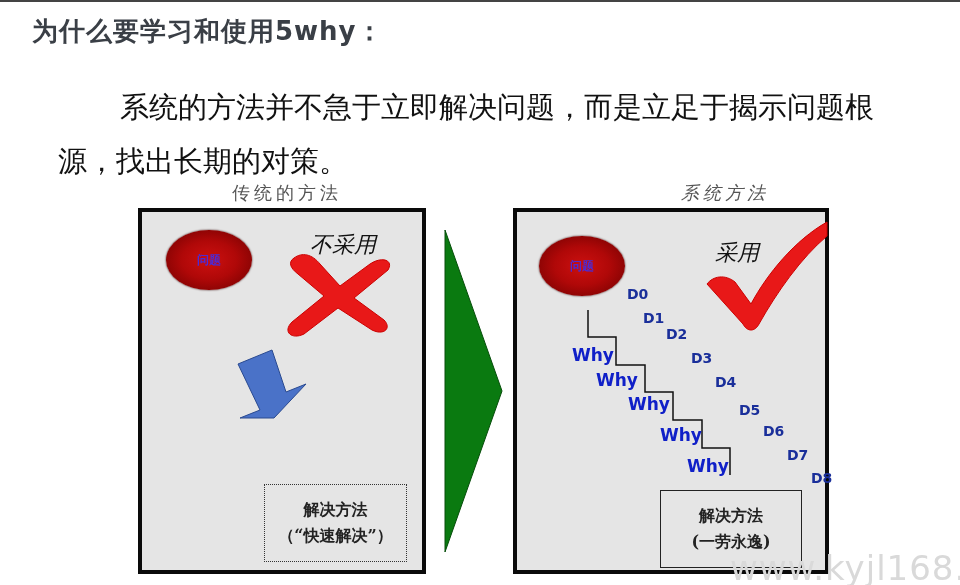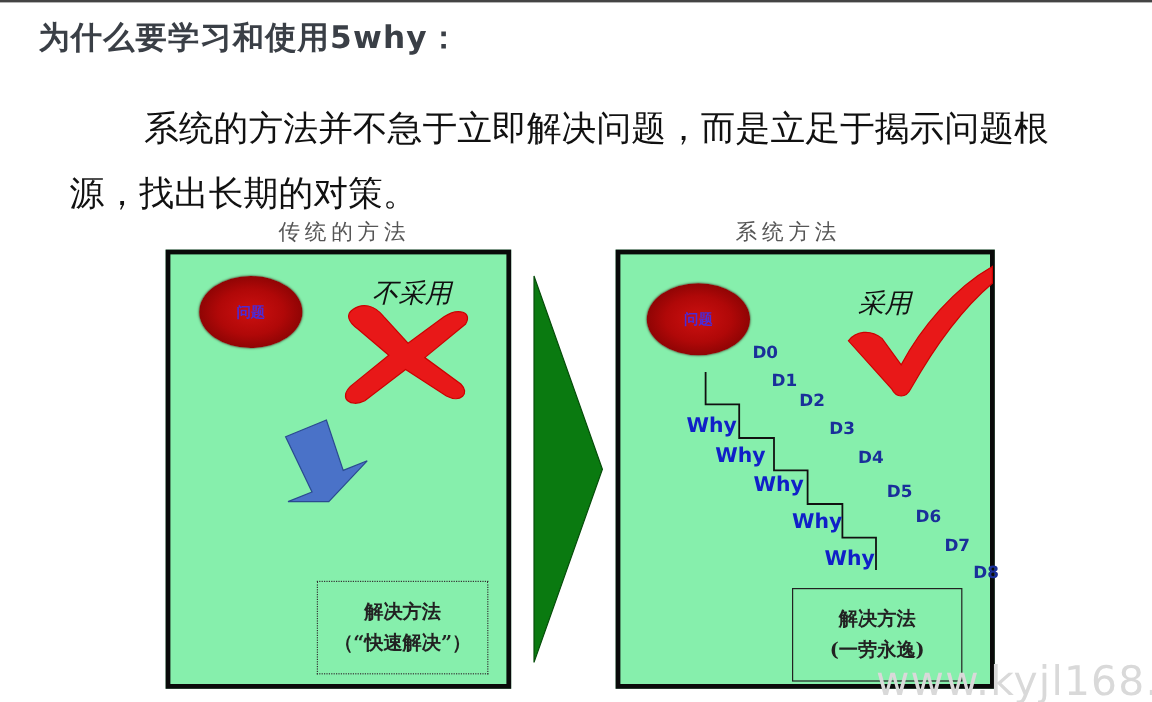--- a/index.html
+++ b/index.html
@@ -19,21 +19,21 @@
     font-size: 29px; line-height: 54px; color: #111;
     font-family: "DejaVu Sans", sans-serif;
     text-indent: 62px;
   }
   .panel-label {
     position: absolute; top: 181px; font-size: 18px; color: #555;
     font-family: "DejaVu Serif", serif; letter-spacing: 4px; margin-left: 13px;
   }
   .panel {
     position: absolute; top: 208px; height: 366px;
-    background: #86efac; border: 4px solid #0a0a0a; box-sizing: border-box;
+    background: #e5e5e5; border: 4px solid #0a0a0a; box-sizing: border-box;
   }
   .panel-left { left: 138px; width: 288px; }
   .panel-right { left: 513px; width: 316px; }
   .problem {
     position: absolute; width: 86px; height: 60px; border-radius: 50%;
     background: radial-gradient(ellipse at center, #cc1010 0%, #b00808 45%, #6a0000 100%);
     box-shadow: 0 0 2px #300;
     display: flex; align-items: center; justify-content: center;
     color: #4b2bd6; font-size: 12px; font-weight: bold;
   }
@@ -86,21 +86,21 @@
   <div class="solution-box solution-left">
     <span>解决方法</span>
     <span>（“快速解决”）</span>
   </div>
 </div>
 
 <svg style="left:444px; top:228px;" width="60" height="326" viewBox="0 0 60 326">
   <polygon points="1,2 58,163 1,324" fill="#0a7a10" stroke="#064d0a" stroke-width="1"></polygon>
 </svg>
 
-<div class="panel-label" style="left:600px;">系统方法</div>
+<div class="panel-label" style="left:668px;font-style:italic;">系统方法</div>
 <div class="panel panel-right">
   <div class="problem" style="left:22px; top:24px;">
     <span>问题</span>
   </div>
   <div class="big-label" style="left:198px; top:26px;font-style:italic;">采用</div>
   <svg style="left:188px; top:6px;" width="124" height="116" viewBox="0 0 124 116">
     <path d="M2 66 C8 58 20 56 30 64 L46 86 C62 56 90 22 122 4 L122 18 C96 40 72 74 54 106 C50 114 42 114 38 106 Z" fill="#e81818" stroke="#c00" stroke-width="1"></path>
   </svg>
 
   <svg style="left:0; top:0;" width="316" height="366" viewBox="0 0 316 366">

